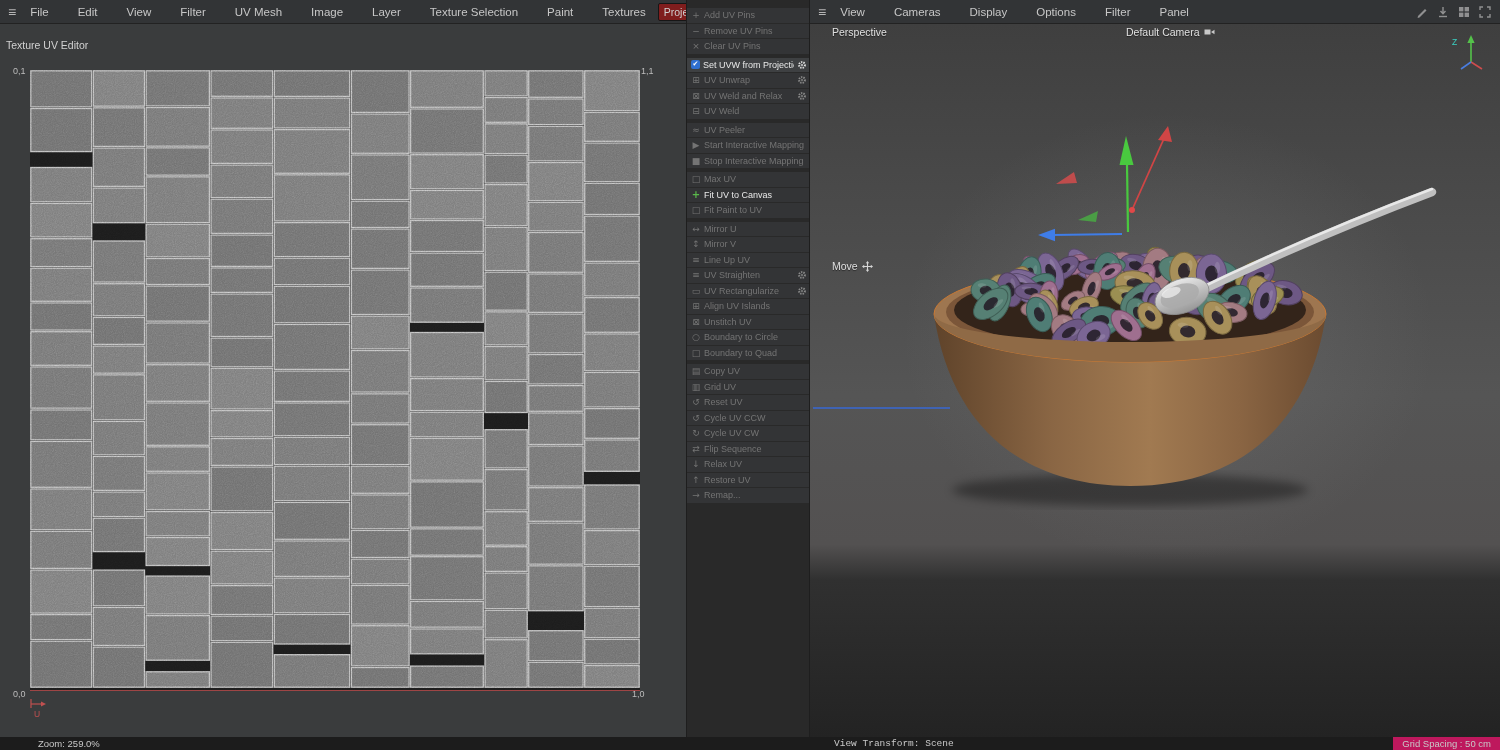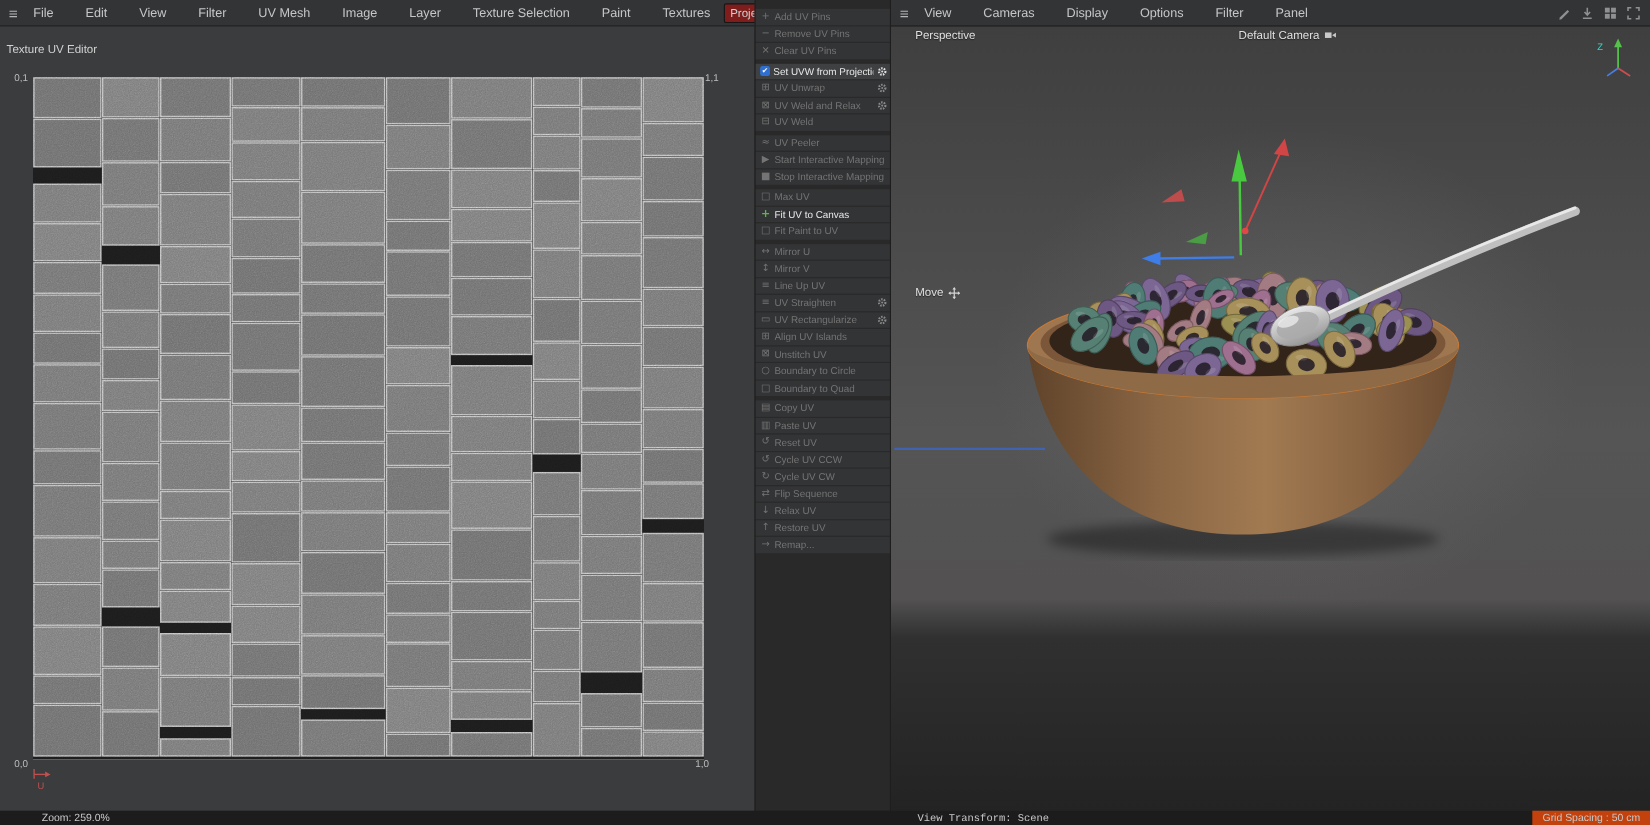--- a/index.html
+++ b/index.html
@@ -52,21 +52,21 @@
   .vp-label{position:absolute;z-index:3;font-size:10.5px;color:#e0e0e0;
             text-shadow:0 1px 1px rgba(0,0,0,.55);display:flex;align-items:center;gap:4px;padding-left:16px;}
   #axis-gizmo{position:absolute;right:6px;top:4px;width:46px;height:46px;z-index:3;}
 
   
   #bottom-bar{position:absolute;left:0;top:737px;width:1500px;height:13px;background:#1c1c1c;
               z-index:10;font-size:9.5px;color:#c9c9c9;}
   #bottom-bar span{position:absolute;top:0;line-height:13px;margin-left:16px;}
   #zoom-status{left:22px;}
   #view-transform{left:818px;font-family:Liberation Mono, monospace;}
-  #grid-spacing{right:0;background:#c2410c;padding:0 9px;}
+  #grid-spacing{right:0;background:#be185d;padding:0 9px;}
 </style>
 </head>
 <body>
 
 <div id="left-panel">
   <div class="menubar">
     <span class="hamburger">≡</span>
     <nav id="uv-menu">
         <span class="menu-item">File</span>
         <span class="menu-item">Edit</span>
@@ -417,21 +417,21 @@
         <span class="cmd-label">Boundary to Quad</span>
       </div>
     </div>
     <div class="cmd-group">
       <div class="cmd-row">
         <span class="cmd-icon">▤</span>
         <span class="cmd-label">Copy UV</span>
       </div>
       <div class="cmd-row">
         <span class="cmd-icon">▥</span>
-        <span class="cmd-label">Paste UV</span>
+        <span class="cmd-label">Grid UV</span>
       </div>
       <div class="cmd-row">
         <span class="cmd-icon">↺</span>
         <span class="cmd-label">Reset UV</span>
       </div>
       <div class="cmd-row">
         <span class="cmd-icon">↺</span>
         <span class="cmd-label">Cycle UV CCW</span>
       </div>
       <div class="cmd-row">

